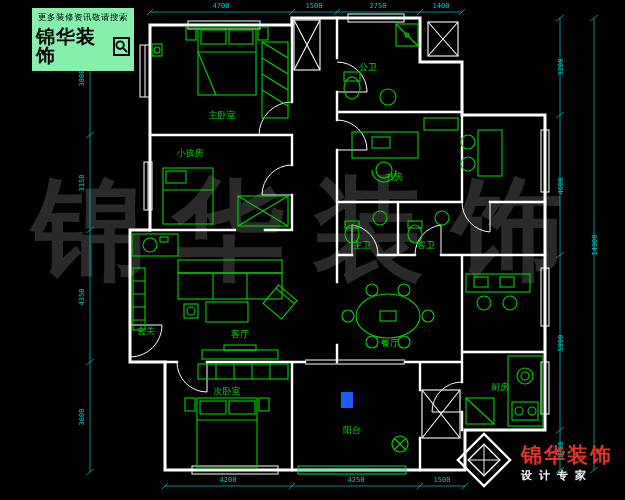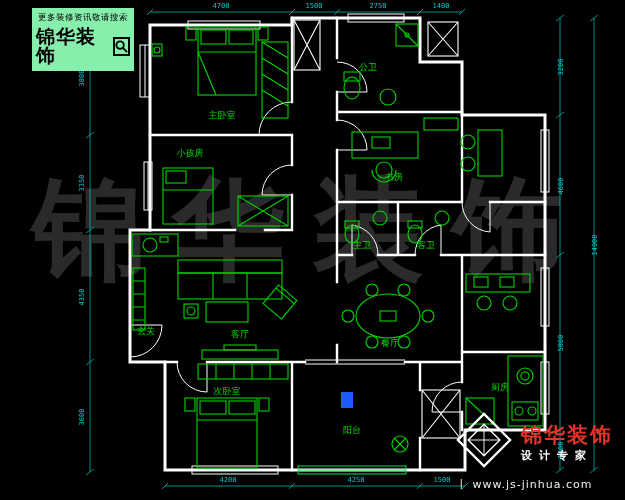--- a/index.html
+++ b/index.html
@@ -343,16 +343,15 @@
           <path d="M30,2 L58,30 L30,58 L2,30 Z" stroke="#fff" stroke-width="2.5" fill="none"></path>
           <path d="M30,13 L47,30 L30,47 L13,30 Z" stroke="#fff" stroke-width="1.5" fill="none"></path>
           <path d="M30,13 V47 M13,30 H47" stroke="#fff" stroke-width="1" fill="none"></path>
         </svg>
       </span>
       <div class="lb-texts">
         <div class="b-red">锦华装饰</div>
         <div class="b-sub">设计专家</div>
       </div>
     </div>
-    <div class="site">丨 www.js-jinhua.com</div>
   </div>
 
 </div>
 
 </body></html>

